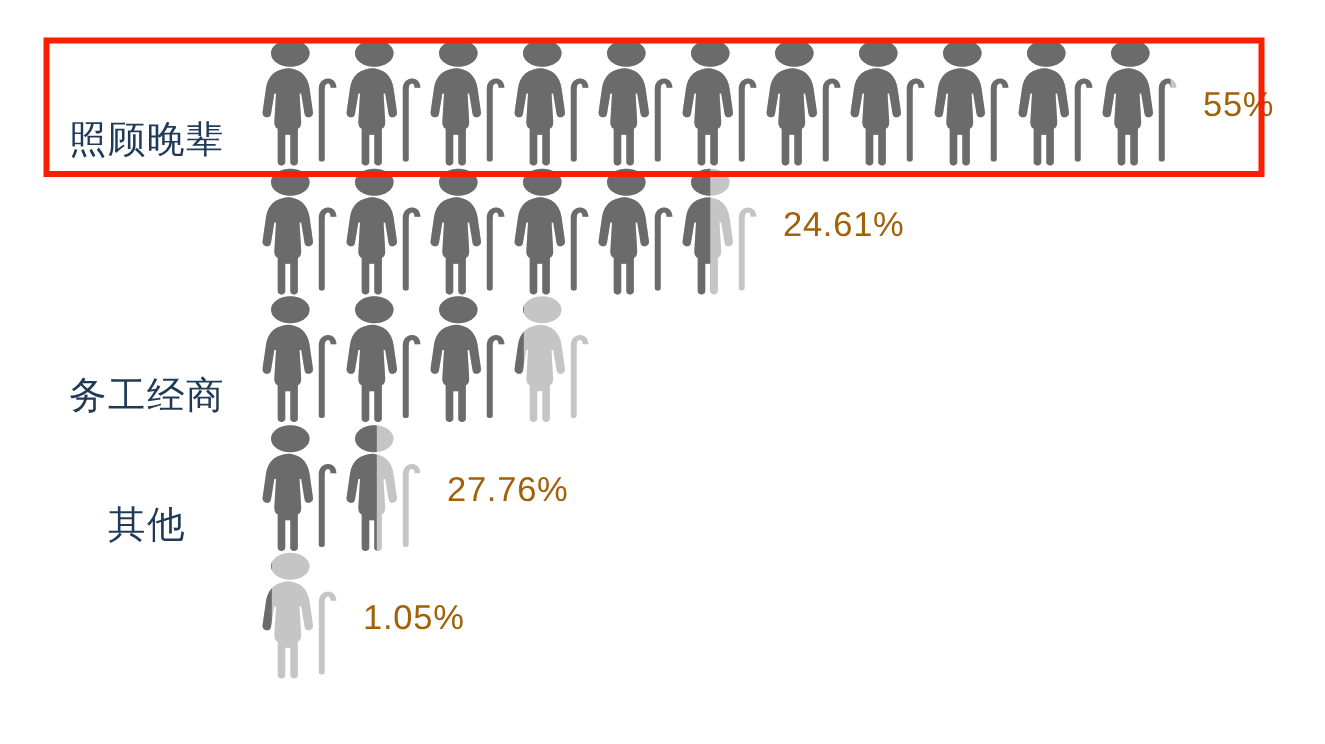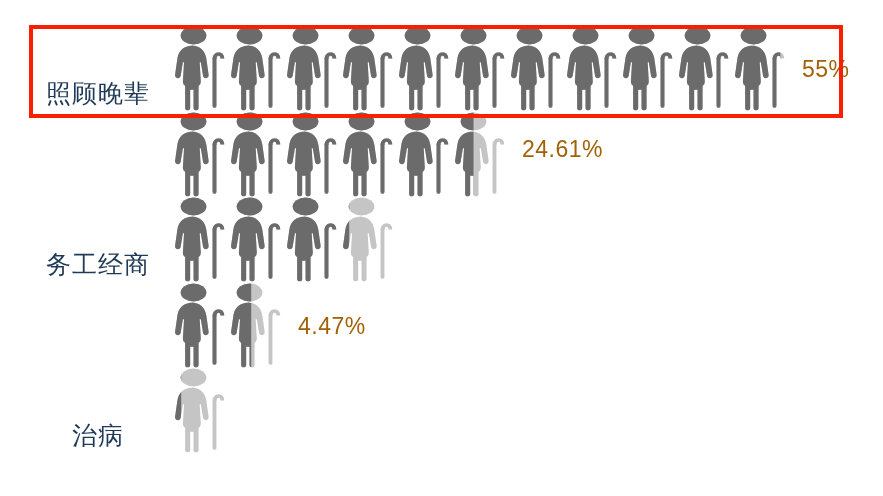--- a/index.html
+++ b/index.html
@@ -673,20 +673,21 @@
         <path d="M76 59 c0 -7 5 -12 11 -12 c6 0 10 5 10 11 l-7 0 c0 -3 -1 -5 -3 -5 c-2 0 -4 2 -4 6 z"></path>
       </g>
     </defs>
     <use href="#body20" fill="#c5c5c5"></use>
     <use href="#body20" fill="#6b6b6b" clip-path="url(#clip20)"></use>
   </svg>
         </span>
       </div>
   </div>
   <div class="row" style="top:283px">
+    <div class="row-label" style="top:0px;line-height:85px;">其他</div>
     <div class="icons">
         <span class="figure">
   <svg viewBox="0 0 100 152" xmlns="http://www.w3.org/2000/svg" aria-hidden="true">
     <defs>
       <clipPath id="clip21">
         <rect x="0" y="0" width="100" height="152"></rect>
       </clipPath>
       <g id="body21">
         <ellipse cx="42" cy="17" rx="23" ry="16"></ellipse>
         <path d="M42 35
@@ -731,24 +732,23 @@
                  l-4 -28 c-2 -15 -12 -24 -27 -24 z"></path>
         <rect x="76" y="56" width="7" height="90" rx="3"></rect>
         <path d="M76 59 c0 -7 5 -12 11 -12 c6 0 10 5 10 11 l-7 0 c0 -3 -1 -5 -3 -5 c-2 0 -4 2 -4 6 z"></path>
       </g>
     </defs>
     <use href="#body22" fill="#c5c5c5"></use>
     <use href="#body22" fill="#6b6b6b" clip-path="url(#clip22)"></use>
   </svg>
         </span>
       </div>
-    <div class="pct" style="left:298px;top:30px;">4.47%</div>
+    <div class="pct" style="left:298px;top:30px;">27.76%</div>
   </div>
   <div class="row" style="top:368px">
-    <div class="row-label" style="top:0px;line-height:85px;">治病</div>
     <div class="icons">
         <span class="figure">
   <svg viewBox="0 0 100 152" xmlns="http://www.w3.org/2000/svg" aria-hidden="true">
     <defs>
       <clipPath id="clip23">
         <rect x="0" y="0" width="20" height="152"></rect>
       </clipPath>
       <g id="body23">
         <ellipse cx="42" cy="17" rx="23" ry="16"></ellipse>
         <path d="M42 35
@@ -765,15 +765,16 @@
                  l-4 -28 c-2 -15 -12 -24 -27 -24 z"></path>
         <rect x="76" y="56" width="7" height="90" rx="3"></rect>
         <path d="M76 59 c0 -7 5 -12 11 -12 c6 0 10 5 10 11 l-7 0 c0 -3 -1 -5 -3 -5 c-2 0 -4 2 -4 6 z"></path>
       </g>
     </defs>
     <use href="#body23" fill="#c5c5c5"></use>
     <use href="#body23" fill="#6b6b6b" clip-path="url(#clip23)"></use>
   </svg>
         </span>
       </div>
+    <div class="pct" style="left:242px;top:30px;">1.05%</div>
   </div>
     <div class="highlight-box"></div>
   </div>
 
 </body></html>

